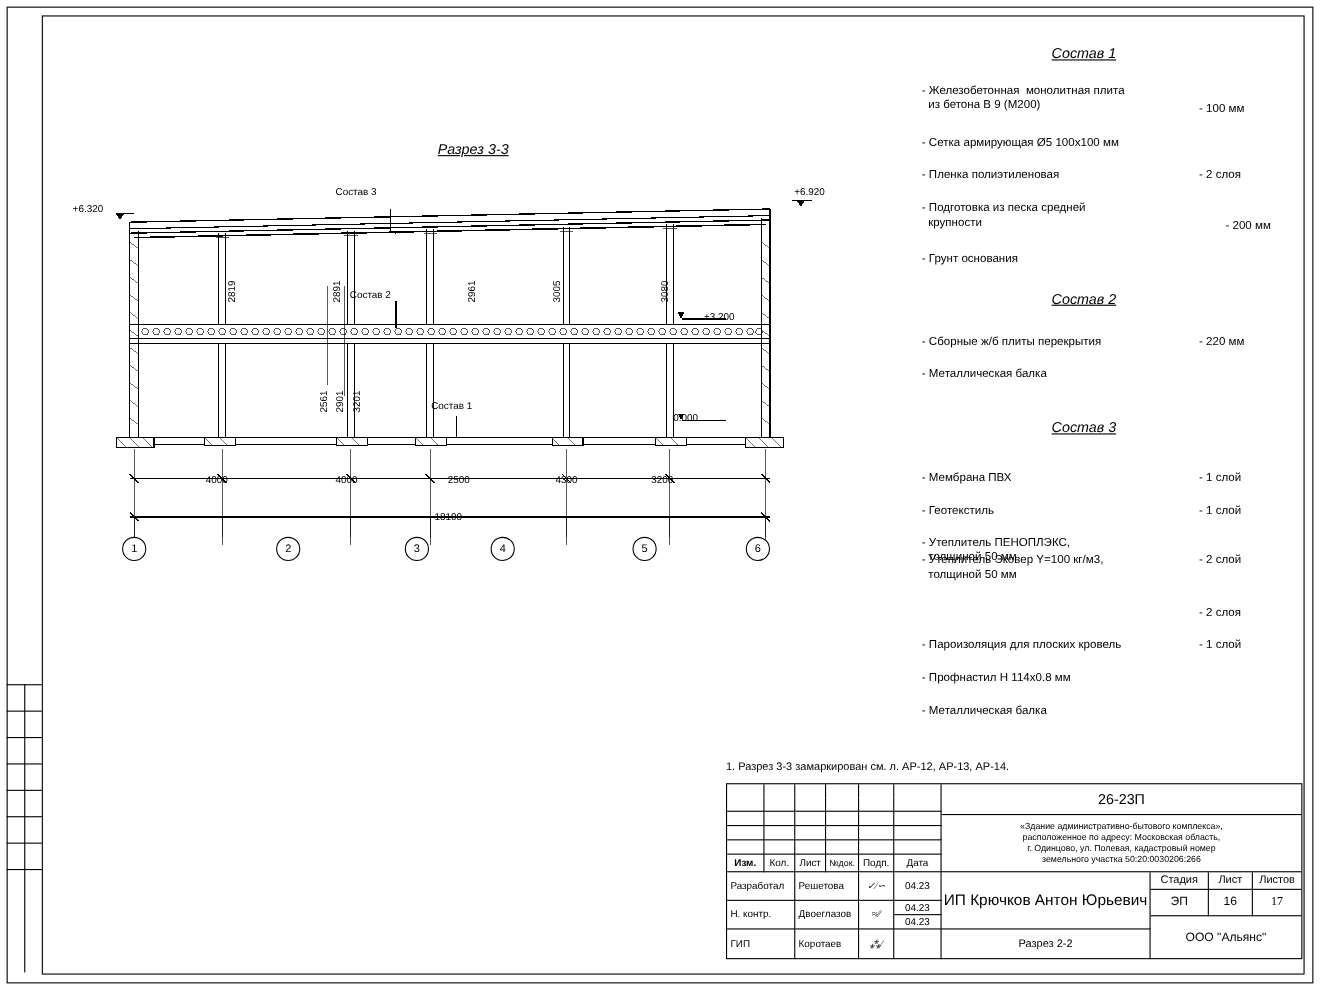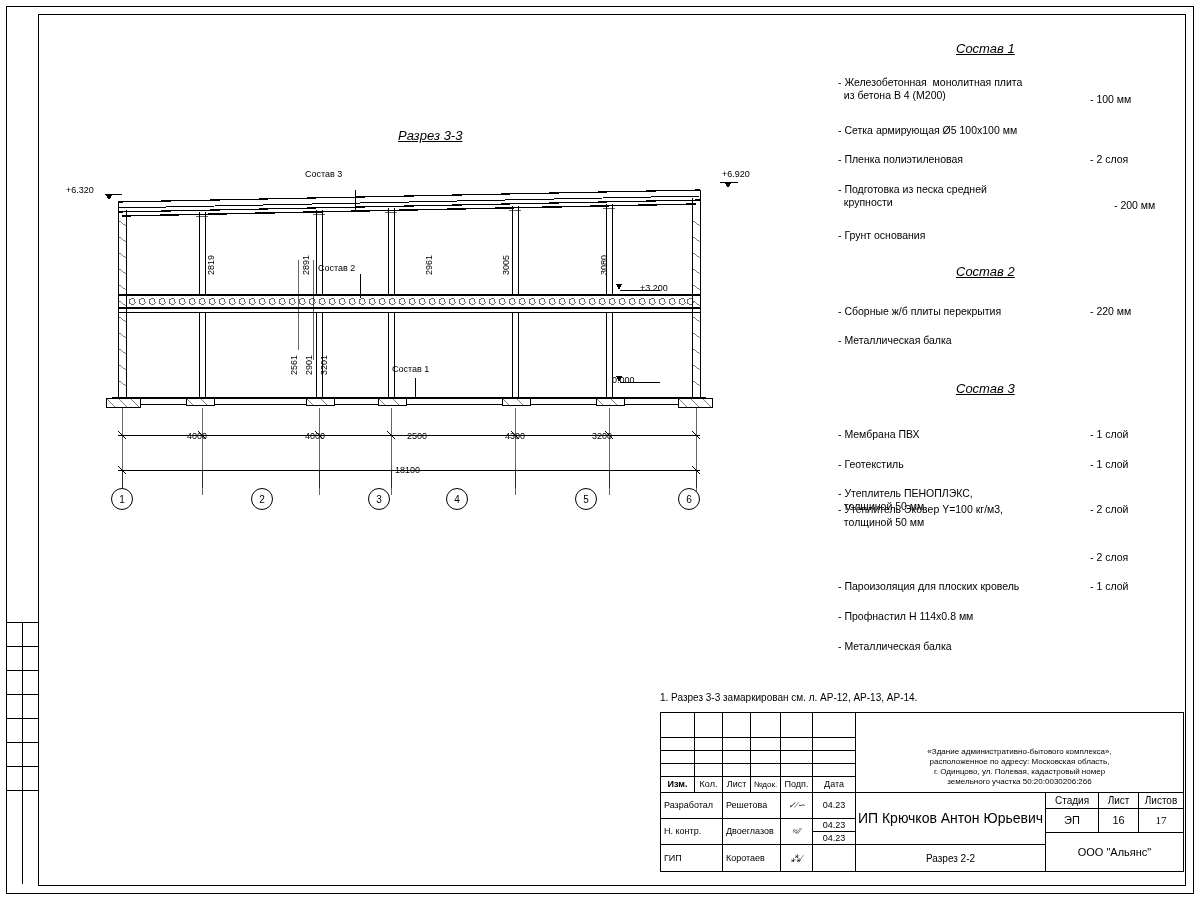--- a/index.html
+++ b/index.html
@@ -407,21 +407,21 @@
 
   <div class="circle-mark" style="left:111px; top:488px;">1</div>
   <div class="circle-mark" style="left:251px; top:488px;">2</div>
   <div class="circle-mark" style="left:368px; top:488px;">3</div>
   <div class="circle-mark" style="left:446px; top:488px;">4</div>
   <div class="circle-mark" style="left:575px; top:488px;">5</div>
   <div class="circle-mark" style="left:678px; top:488px;">6</div>
 
   <div class="t sostav-title" style="left:956px; top:43px;">Состав 1</div>
   <div class="spec-item" style="left:838px; top:76px; white-space:pre;">- Железобетонная  монолитная плита
-  из бетона В 4 (М200)</div>
+  из бетона В 9 (М200)</div>
   <div class="spec-val" style="left:1090px; top:93px;">- 100 мм</div>
   <div class="spec-item" style="left:838px; top:124px; white-space:pre;">- Сетка армирующая Ø5 100х100 мм</div>
   <div class="spec-item" style="left:838px; top:153px; white-space:pre;">- Пленка полиэтиленовая</div>
   <div class="spec-val" style="left:1090px; top:153px;">-  2 слоя</div>
   <div class="spec-item" style="left:838px; top:183px; white-space:pre;">- Подготовка из песка средней
   крупности</div>
   <div class="spec-val" style="left:1090px; top:199px;margin-left:24px;">- 200 мм</div>
   <div class="spec-item" style="left:838px; top:229px; white-space:pre;">- Грунт основания</div>
 
   <div class="t sostav-title" style="left:956px; top:266px;">Состав 2</div>
@@ -500,20 +500,21 @@
     <div class="cell cell-l" style="left:62px;  top:106px; width:58px; height:26px;">Двоеглазов</div>
     <div class="cell cell-c sig" style="left:120px; top:106px; width:32px; height:26px;">≈⁄∕</div>
     <div class="cell cell-c" style="left:152px; top:106px; width:43px; height:13px;">04.23</div>
 
     <div class="cell cell-l nb" style="left:0px;   top:132px; width:62px; height:27px;">ГИП</div>
     <div class="cell cell-l nb" style="left:62px;  top:132px; width:58px; height:27px;">Коротаев</div>
     <div class="cell cell-c nb sig" style="left:120px; top:132px; width:32px; height:27px;">⁂∕</div>
     <div class="cell cell-c" style="left:152px; top:119px; width:43px; height:13px;">04.23</div>
     <div class="cell cell-c nb" style="left:152px; top:132px; width:43px; height:27px;"></div>
 
+    <div class="cell cell-c" style="left:195px; top:0px; width:327px; height:28px; border-right:none; font-size:13px;">26-23П</div>
     <div class="cell cell-c" style="left:195px; top:28px; width:327px; height:52px; border-right:none; font-size:8px; white-space:pre-line; line-height:10px; padding:0 6px;">«Здание административно-бытового комплекса»,
 расположенное по адресу: Московская область,
 г. Одинцово, ул. Полевая, кадастровый номер
 земельного участка 50:20:0030206:266</div>
 
     <div class="cell cell-c" style="left:195px; top:80px; width:190px; height:52px; font-size:14px;">ИП Крючков Антон Юрьевич</div>
     <div class="cell cell-c nb" style="left:195px; top:132px; width:190px; height:27px; font-size:10px;">Разрез 2-2</div>
 
     <div class="cell cell-c" style="left:385px; top:80px; width:53px; height:16px; font-size:10px;">Стадия</div>
     <div class="cell cell-c" style="left:438px; top:80px; width:40px; height:16px; font-size:10px;">Лист</div>

